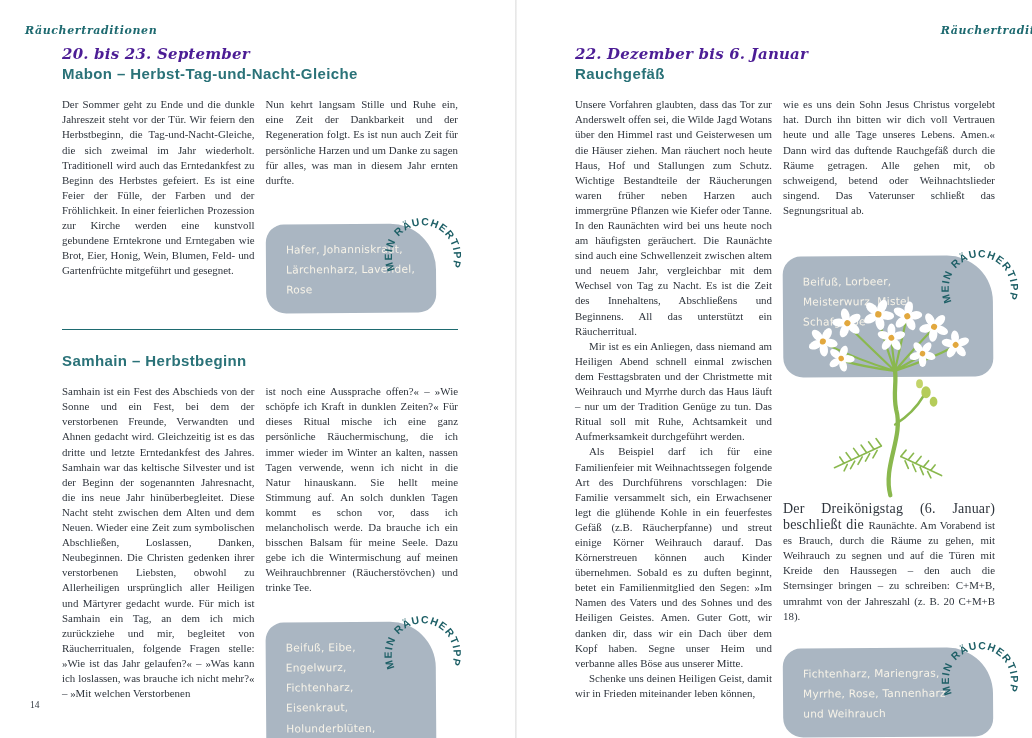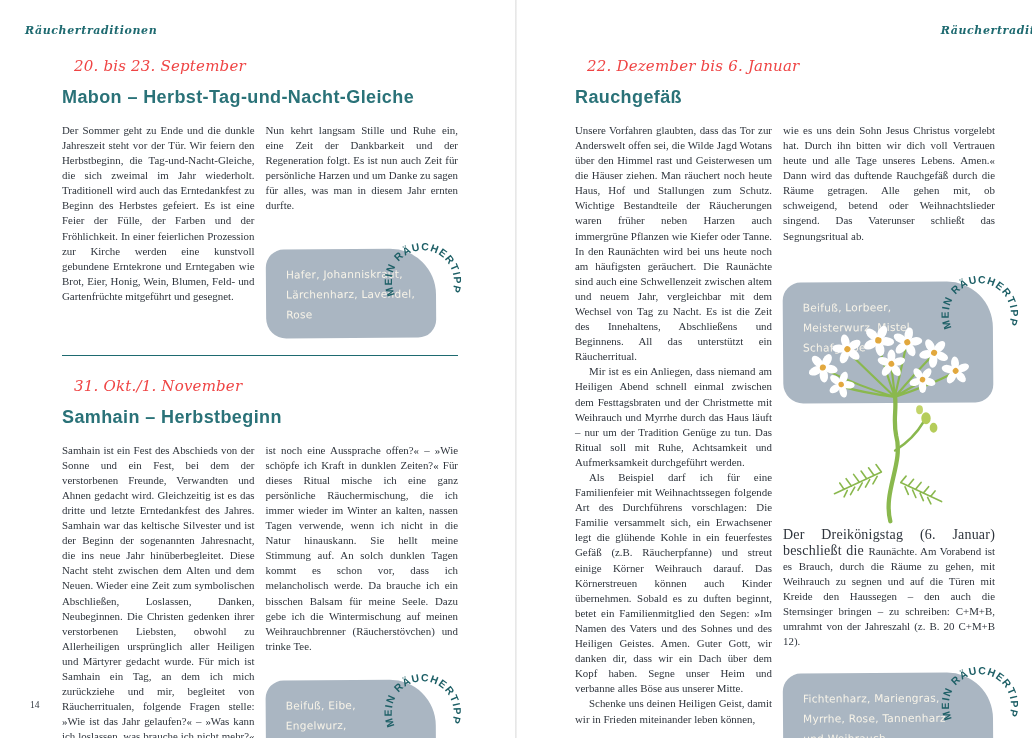--- a/index.html
+++ b/index.html
@@ -17,26 +17,26 @@
     position:absolute;top:24px;font-style:italic;font-weight:bold;
     font-size:11px;letter-spacing:.6px;color:#1e6a70;
     font-family:"DejaVu Serif", serif;
   }
   .running-head.lh{left:25px;}
   .running-head.rh{right:27px;}
   .content{position:absolute;top:46px;}
   .page.left .content{left:62px;width:396px;}
   .page.right .content{left:59px;width:422px;}
   h2.date{
-    margin:12px;font-family:"DejaVu Serif", serif;font-style:italic;font-weight:normal;
-    font-size:15px;color:#ef4444;letter-spacing:.2px;line-height:1.15;
+    margin:0;font-family:"DejaVu Serif", serif;font-style:italic;font-weight:bold;
+    font-size:15px;color:#4c1d95;letter-spacing:.2px;line-height:1.15;
   }
   h3.subtitle{
     margin:2px 0 0 0;font-family:"Liberation Sans", sans-serif;font-weight:bold;
-    font-size:18px;color:#2a7278;letter-spacing:.4px;line-height:1.2;
+    font-size:15px;color:#2a7278;letter-spacing:.4px;line-height:1.2;
   }
   .cols{display:flex;gap:11px;margin-top:14px;}
   .col{width:193px;}
   .page.right .col1{width:197px;}
   .page.right .col2{width:212px;position:relative;}
   .body-text{
     margin:0;font-size:10.9px;line-height:15.1px;text-align:justify;
     hyphens:auto;-webkit-hyphens:auto;color:#2e343c;
   }
   .body-text.indent{text-indent:14px;}
@@ -98,21 +98,20 @@
                 <text><textPath href="#arc1" startOffset="2">MEIN RÄUCHERTIPP ♦</textPath></text>
               </svg>
             </div>
           </div>
         </div>
       </section>
 
       <hr class="rule">
 
       <section class="section2">
-        <h2 class="date">31. Okt./1. November</h2>
         <h3 class="subtitle">Samhain – Herbstbeginn</h3>
         <div class="cols">
           <p class="col body-text">Samhain ist ein Fest des Abschieds von der Sonne und ein Fest, bei dem der verstorbenen Freunde, Verwandten und Ahnen gedacht wird. Gleichzeitig ist es das dritte und letzte Erntedankfest des Jahres. Samhain war das keltische Silvester und ist der Beginn der sogenannten Jahresnacht, die ins neue Jahr hinüberbegleitet. Diese Nacht steht zwischen dem Alten und dem Neuen. Wieder eine Zeit zum symbolischen Abschließen, Loslassen, Danken, Neubeginnen. Die Christen gedenken ihrer verstorbenen Liebsten, obwohl zu Allerheiligen ursprünglich aller Heiligen und Märtyrer gedacht wurde. Für mich ist Samhain ein Tag, an dem ich mich zurückziehe und mir, begleitet von Räucherritualen, folgende Fragen stelle: »Wie ist das Jahr gelaufen?« – »Was kann ich loslassen, was brauche ich nicht mehr?« – »Mit welchen Verstorbenen</p>
           <div class="col">
             <p class="body-text">ist noch eine Aussprache offen?« – »Wie schöpfe ich Kraft in dunklen Zeiten?« Für dieses Ritual mische ich eine ganz persönliche Räuchermischung, die ich immer wieder im Winter an kalten, nassen Tagen verwende, wenn ich nicht in die Natur hinauskann. Sie hellt meine Stimmung auf. An solch dunklen Tagen kommt es schon vor, dass ich melancholisch werde. Da brauche ich ein bisschen Balsam für meine Seele. Dazu gebe ich die Wintermischung auf meinen Weihrauchbrenner (Räucherstövchen) und trinke Tee.</p>
             <div class="tipbox b2">
               <div class="tip-text">Beifuß, Eibe, Engelwurz, Fichtenharz, Eisenkraut, Holunderblüten, Wacholder</div>
               <svg class="stamp" viewBox="0 0 86 86">
                 <defs>
                     <path id="arc2" d="M 16 64 A 31 31 0 1 1 70 64" fill="none"></path>
@@ -183,21 +182,21 @@
                 <use href="#fl" transform="translate(76,9) rotate(8) scale(1)"></use>
                 <use href="#fl" transform="translate(103,11) rotate(65) scale(0.95)"></use>
                 <use href="#fl" transform="translate(128,21) rotate(25) scale(0.95)"></use>
                 <use href="#fl" transform="translate(148,38) rotate(50) scale(0.9)"></use>
                 <use href="#fl" transform="translate(41,50) rotate(75) scale(0.85)"></use>
                 <use href="#fl" transform="translate(117,46) rotate(18) scale(0.85)"></use>
                 <use href="#fl" transform="translate(88,31) rotate(55) scale(0.9)"></use>
               </svg>
             </div>
 
-            <p class="body-text clear-plant"><span class="lead-casual">Der Dreikönigstag (6. Januar) beschließt die </span><span>Raunächte. Am Vorabend ist es Brauch, durch die Räume zu gehen, mit Weihrauch zu segnen und auf die Türen mit Kreide den Haussegen – den auch die Sternsinger bringen – zu schreiben: C+M+B, umrahmt von der Jahreszahl (z. B. 20 C+M+B 12).</span></p>
+            <p class="body-text clear-plant"><span class="lead-casual">Der Dreikönigstag (6. Januar) beschließt die </span><span>Raunächte. Am Vorabend ist es Brauch, durch die Räume zu gehen, mit Weihrauch zu segnen und auf die Türen mit Kreide den Haussegen – den auch die Sternsinger bringen – zu schreiben: C+M+B, umrahmt von der Jahreszahl (z. B. 20 C+M+B 18).</span></p>
 
             <div class="tipbox b4">
               <div class="tip-text">Fichtenharz, Mariengras, Myrrhe, Rose, Tannenharz und Weihrauch</div>
               <svg class="stamp" viewBox="0 0 86 86">
                 <defs>
                     <path id="arc4" d="M 16 64 A 31 31 0 1 1 70 64" fill="none"></path>
                   </defs>
                 <text><textPath href="#arc4" startOffset="2">MEIN RÄUCHERTIPP ♦</textPath></text>
               </svg>
             </div>

